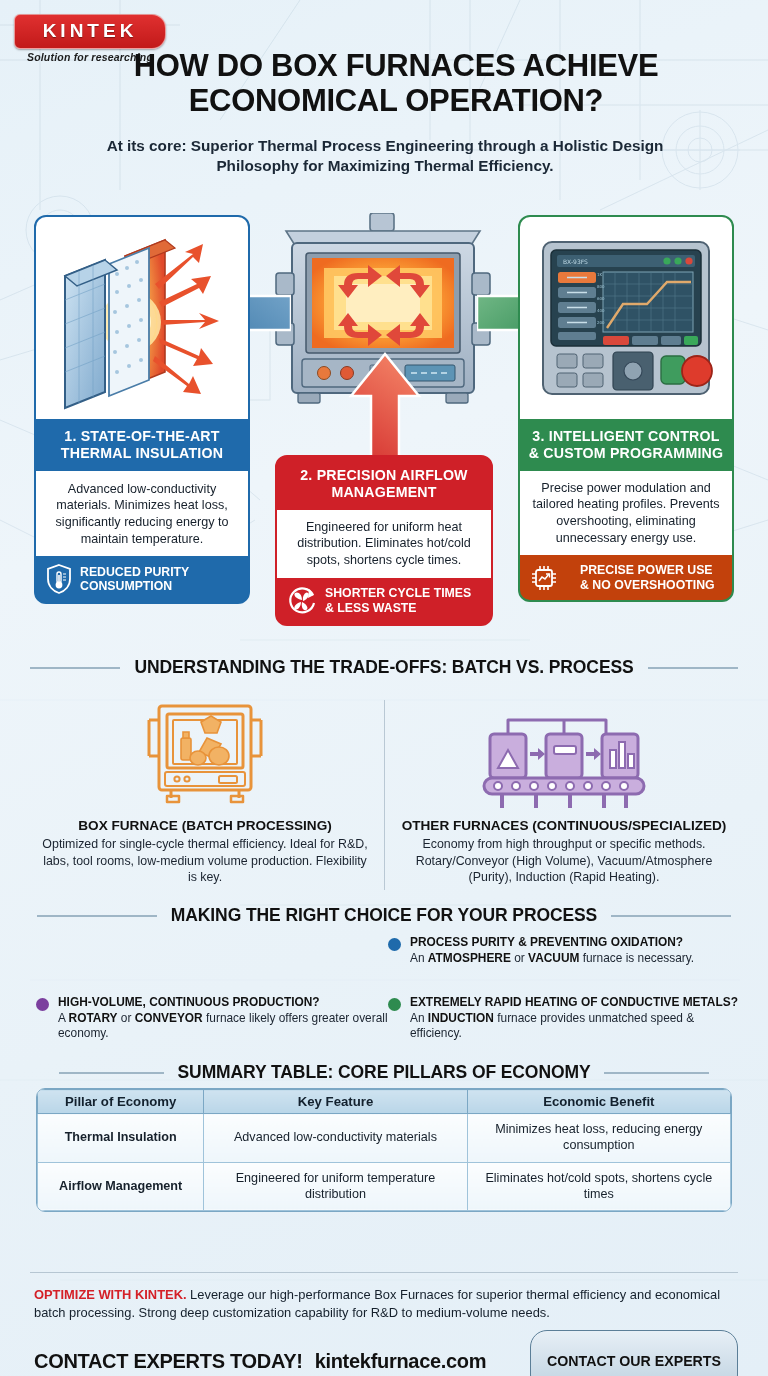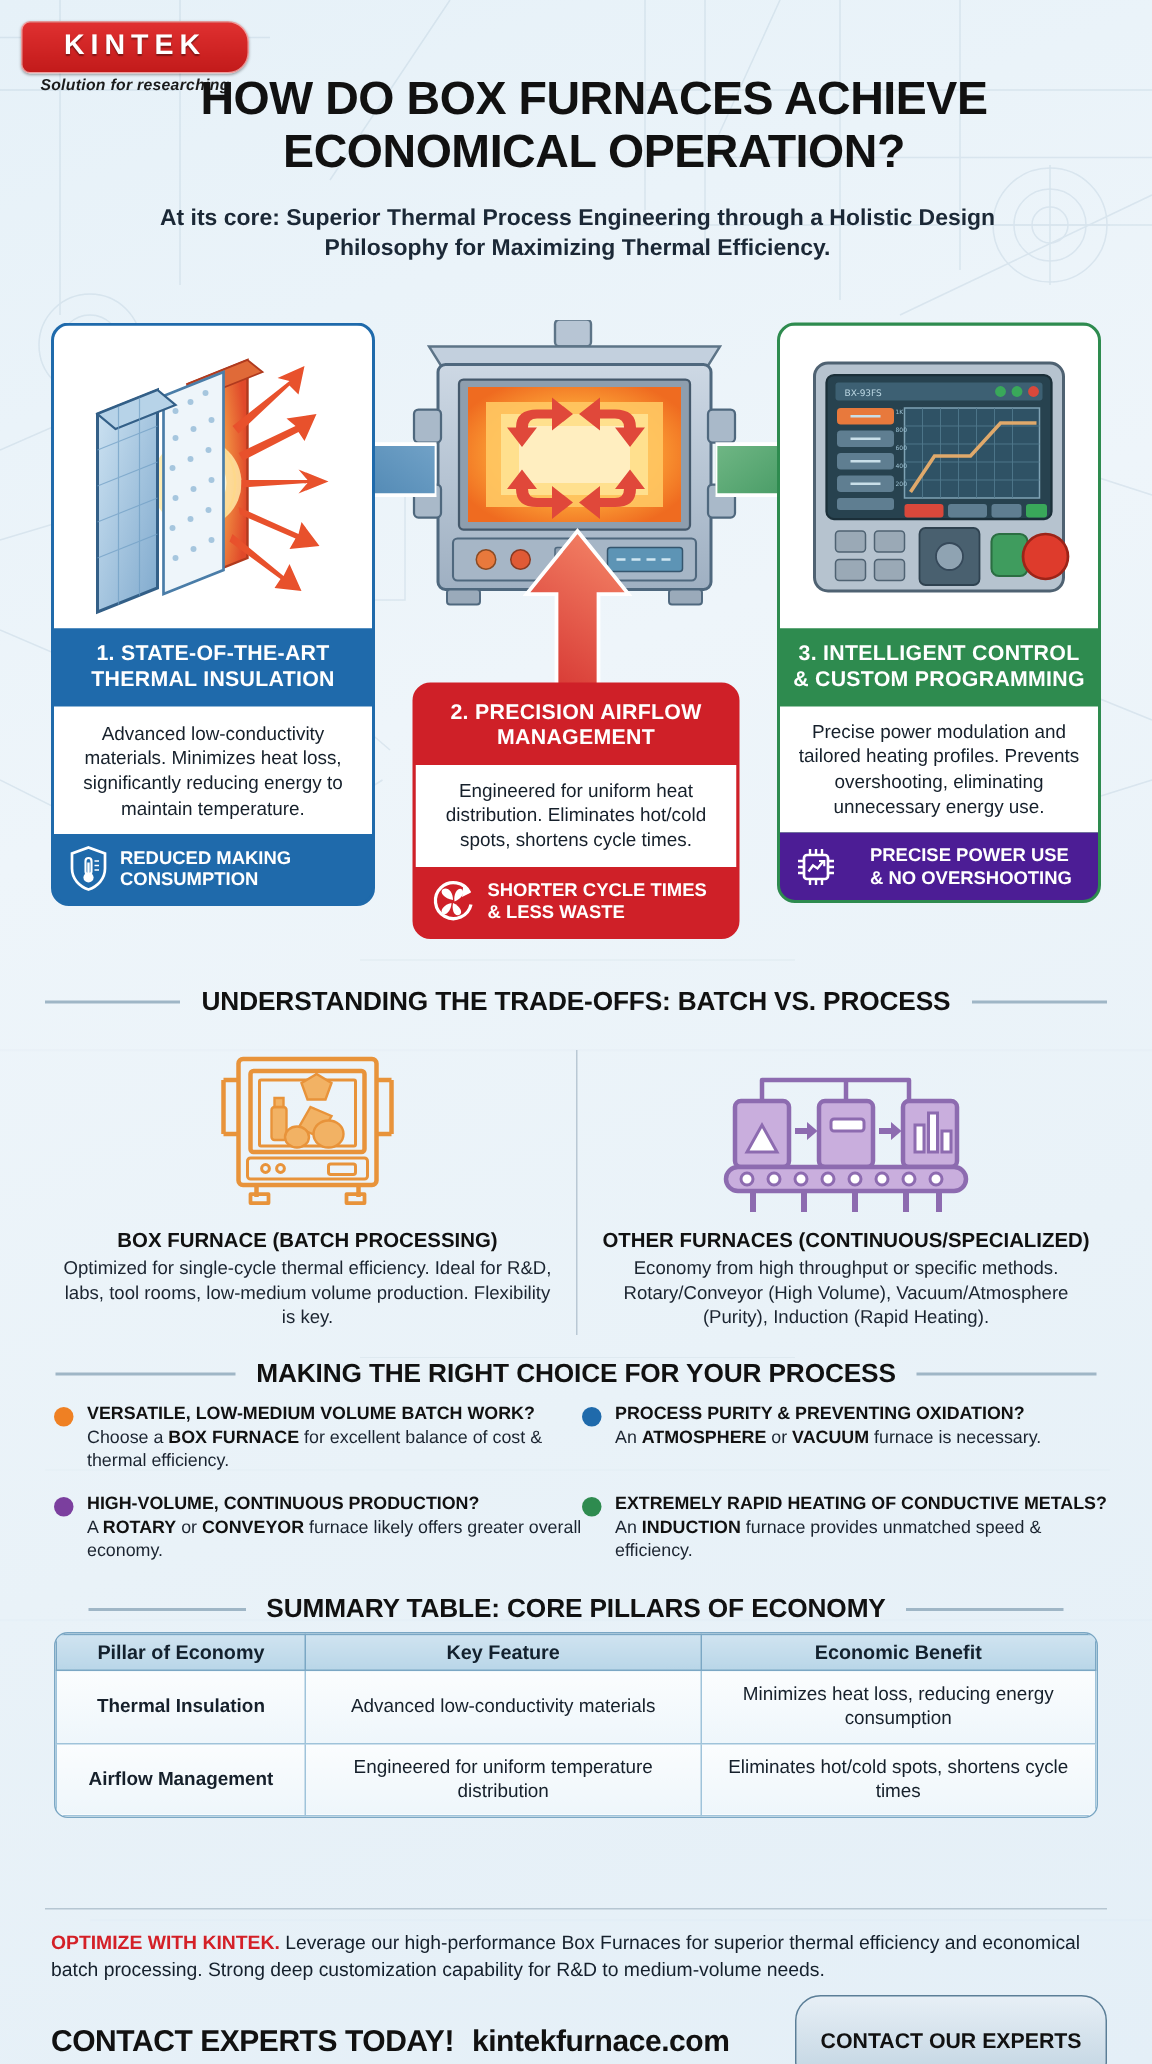--- a/index.html
+++ b/index.html
@@ -77,21 +77,21 @@
 
   #card2 { left:275px; top:455px; width:218px;
            border:2px solid #cf2028; background:#cf2028; border-radius:12px; }
   #card2 .card-hd { background:#cf2028; padding-top:10px; }
   #card2 .card-ft { background:#cf2028; }
 
   #card3 { left:518px; top:215px; width:216px;
            border:2px solid #2e8b4f; background:#2e8b4f; }
   #card3 .card-pic { height:202px; }
   #card3 .card-hd { background:#2e8b4f; }
-  #card3 .card-ft { background:#4c1d95;gap:22px; }
+  #card3 .card-ft { background:#c2410c;gap:22px; }
 
   
   .furnace { position:absolute; left:262px; top:213px; width:244px; height:215px; }
   .arrow-l { position:absolute; left:205px; top:278px; width:86px; height:70px; }
   .arrow-r { position:absolute; left:477px; top:278px; width:86px; height:70px; }
   .arrow-u { position:absolute; left:348px; top:352px; width:74px; height:120px; }
 
   
   .sec-head {
     position:absolute; width:100%; display:flex; align-items:center;
@@ -347,21 +347,21 @@
     <div class="card-ft">
       <svg class="ic" width="26" height="30" viewBox="0 0 26 30">
         <path d="M13 1 L24 5 V15 C24 22 19 27 13 29 C7 27 2 22 2 15 V5 Z" fill="none" stroke="#ffffff" stroke-width="1.8"></path>
         <rect x="11" y="8" width="4" height="11" rx="2" fill="none" stroke="#fff" stroke-width="1.4"></rect>
         <circle cx="13" cy="21" r="3.4" fill="#ffffff"></circle>
         <path d="M13 11 v8" stroke="#fff" stroke-width="1.6"></path>
         <g stroke="#fff" stroke-width="1.1">
             <path d="M17 10 h3 M17 13 h3 M17 16 h3"></path>
           </g>
       </svg>
-      <span>REDUCED MAKING CONSUMPTION</span>
+      <span>REDUCED PURITY CONSUMPTION</span>
     </div>
   </div>
 
   <div class="card" id="card2">
     <div class="card-hd">2. PRECISION AIRFLOW MANAGEMENT</div>
     <div class="card-bd">Engineered for uniform heat distribution. Eliminates hot/cold spots, shortens cycle times.</div>
     <div class="card-ft">
       <svg class="ic" width="30" height="30" viewBox="0 0 30 30">
         <path d="M26 9 A12 12 0 1 0 27 17" fill="none" stroke="#fff" stroke-width="2.2"></path>
         <path d="M22 3 L27 9 L21 12 Z" fill="#fff"></path>
@@ -514,27 +514,20 @@
     <div class="to-title">OTHER FURNACES (CONTINUOUS/SPECIALIZED)</div>
     <div class="to-body">Economy from high throughput or specific methods. Rotary/Conveyor (High Volume), Vacuum/Atmosphere (Purity), Induction (Rapid Heating).</div>
   </div>
 
   <div class="sec-head" style="top:905px">
     <div class="ln" style="width:120px"></div>
     <div class="tx">MAKING THE RIGHT CHOICE FOR YOUR PROCESS</div>
     <div class="ln" style="width:120px"></div>
   </div>
 
-  <div class="bul" style="left:36px; top:935px">
-    <div class="dot" style="background:#ef8023"></div>
-    <div>
-      <div class="q">VERSATILE, LOW-MEDIUM VOLUME BATCH WORK?</div>
-      <div class="a"><span>Choose a </span><b>BOX FURNACE</b><span> for excellent balance of cost &amp; thermal efficiency.</span></div>
-    </div>
-  </div>
 
   <div class="bul" style="left:388px; top:935px">
     <div class="dot" style="background:#1f6aab"></div>
     <div>
       <div class="q">PROCESS PURITY &amp; PREVENTING OXIDATION?</div>
       <div class="a"><span>An </span><b>ATMOSPHERE</b><span> or </span><b>VACUUM</b><span> furnace is necessary.</span></div>
     </div>
   </div>
 
   <div class="bul" style="left:388px; top:995px">

